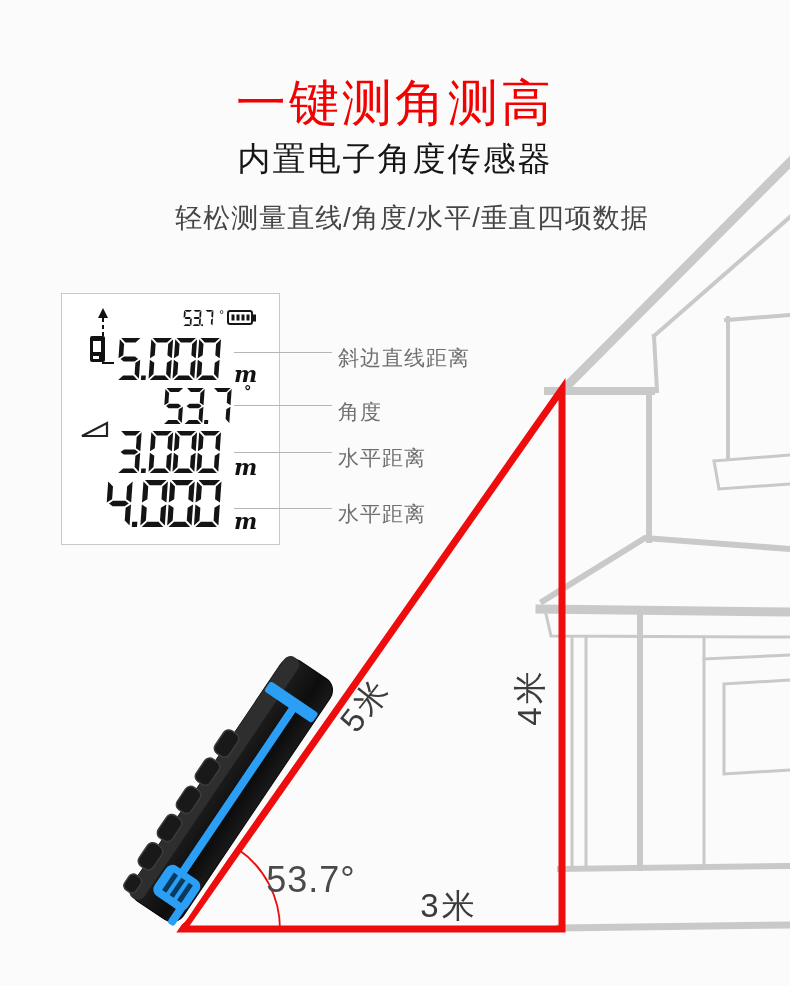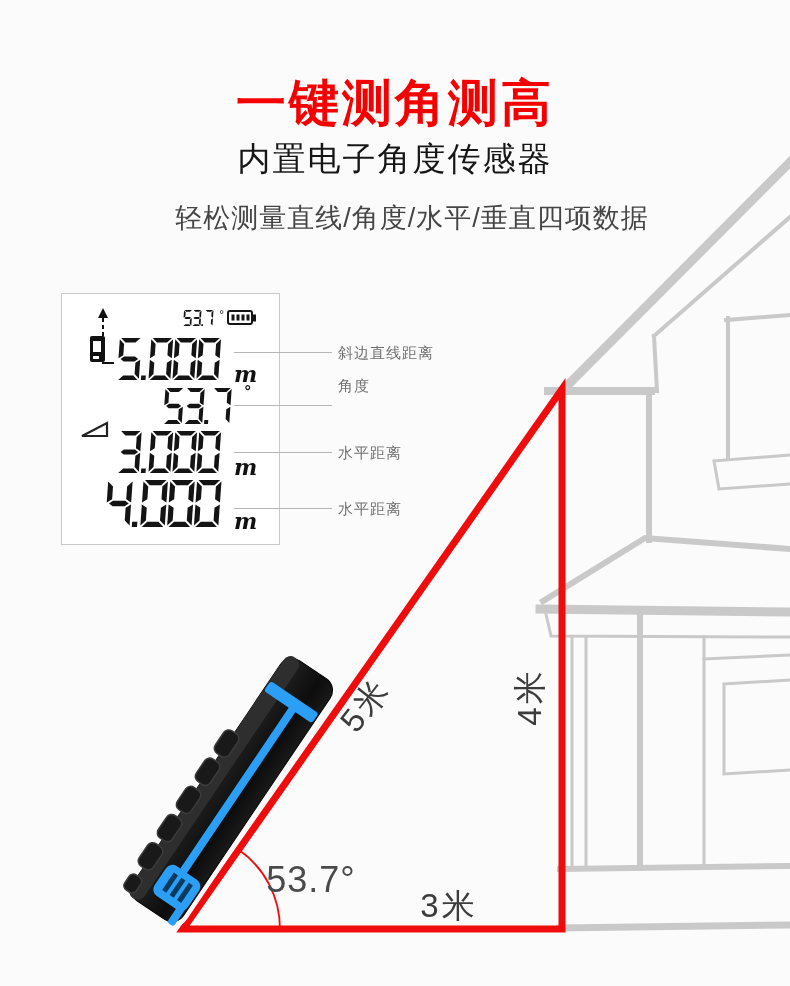--- a/index.html
+++ b/index.html
@@ -1,21 +1,21 @@
 <!DOCTYPE html>
 <html style="--accent-red: #f40000; --triangle-red: #ee0c0c; --device-blue: #2b9ff5; --house-line: #c9c9c9; --lcd-ink: #141414;"><head>
 <meta charset="utf-8">
 <style>
   html,body{margin:0;padding:0;background:#fff;}
   .canvas{position:relative;width:790px;height:986px;overflow:hidden;
           background:#fbfbfb;font-family:"Liberation Sans",sans-serif;}
   
   .hdr{position:absolute;left:0;top:0;width:100%;text-align:center;}
   .hdr h1{position:absolute;top:78px;left:0;width:100%;margin:0;
-          font-size:50px;font-weight:bold;letter-spacing:3px;line-height:1;
+          font-size:50px;font-weight:normal;letter-spacing:3px;line-height:1;
           color:var(--accent-red,#f40000);}
   .hdr h2{position:absolute;top:142px;left:0;width:100%;margin:0;
           font-size:33px;font-weight:500;letter-spacing:2px;line-height:1;color:#161616;}
   .hdr p{position:absolute;top:188px;left:0;width:100%;margin:17px;
          font-size:27px;font-weight:normal;letter-spacing:1px;line-height:1;color:#454545;}
   
   .diagram{position:absolute;left:0;top:0;width:790px;height:986px;z-index:1;}
   .house path{stroke:var(--house-line,#c9c9c9);fill:none;stroke-linecap:square;}
   .tri{stroke:var(--triangle-red,#ee0c0c);fill:none;stroke-width:7;stroke-linejoin:miter;}
   .arc{stroke:var(--triangle-red,#ee0c0c);fill:none;stroke-width:1.8;}
@@ -30,21 +30,21 @@
   .status-deg{font-size:12px;line-height:10px;color:#141414;}
   .lcd-row{position:absolute;right:23px;display:flex;align-items:flex-end;gap:10px;}
   .unit{font-family:"DejaVu Serif",serif;font-style:italic;font-weight:bold;
         font-size:22px;line-height:20px;color:#111;width:22px;}
   .unit.deg{font-size:15px;line-height:12px;align-self:flex-start;margin-top:-2px;width:12px;}
   .seg{display:block;}
   .icon-abs{position:absolute;}
   
   .callout-line{position:absolute;left:234px;width:98px;height:0;
                 border-top:1px solid #b5b5b5;z-index:3;}
-  .callout-label{position:absolute;left:338px;font-size:15px;color:#6f6f6f;
+  .callout-label{position:absolute;left:338px;font-size:21px;color:#6f6f6f;
                  letter-spacing:1px;white-space:nowrap;z-index:3;}
 </style>
 </head>
 <body>
 
 <div class="canvas">
 
   <div class="hdr">
     <h1>一键测角测高</h1>
     <h2>内置电子角度传感器</h2>
@@ -307,16 +307,16 @@
           </svg></span>
       <span class="unit">m</span>
     </div>
   </div>
 
   <div class="callout-line" style="top:352px"></div>
   <div class="callout-line" style="top:405px"></div>
   <div class="callout-line" style="top:452px"></div>
   <div class="callout-line" style="top:508px"></div>
   <div class="callout-label" style="top:344px">斜边直线距离</div>
-  <div class="callout-label" style="top:377px">角度</div>
+  <div class="callout-label" style="top:398px">角度</div>
   <div class="callout-label" style="top:444px">水平距离</div>
   <div class="callout-label" style="top:500px">水平距离</div>
 </div>
 
 </body></html>

